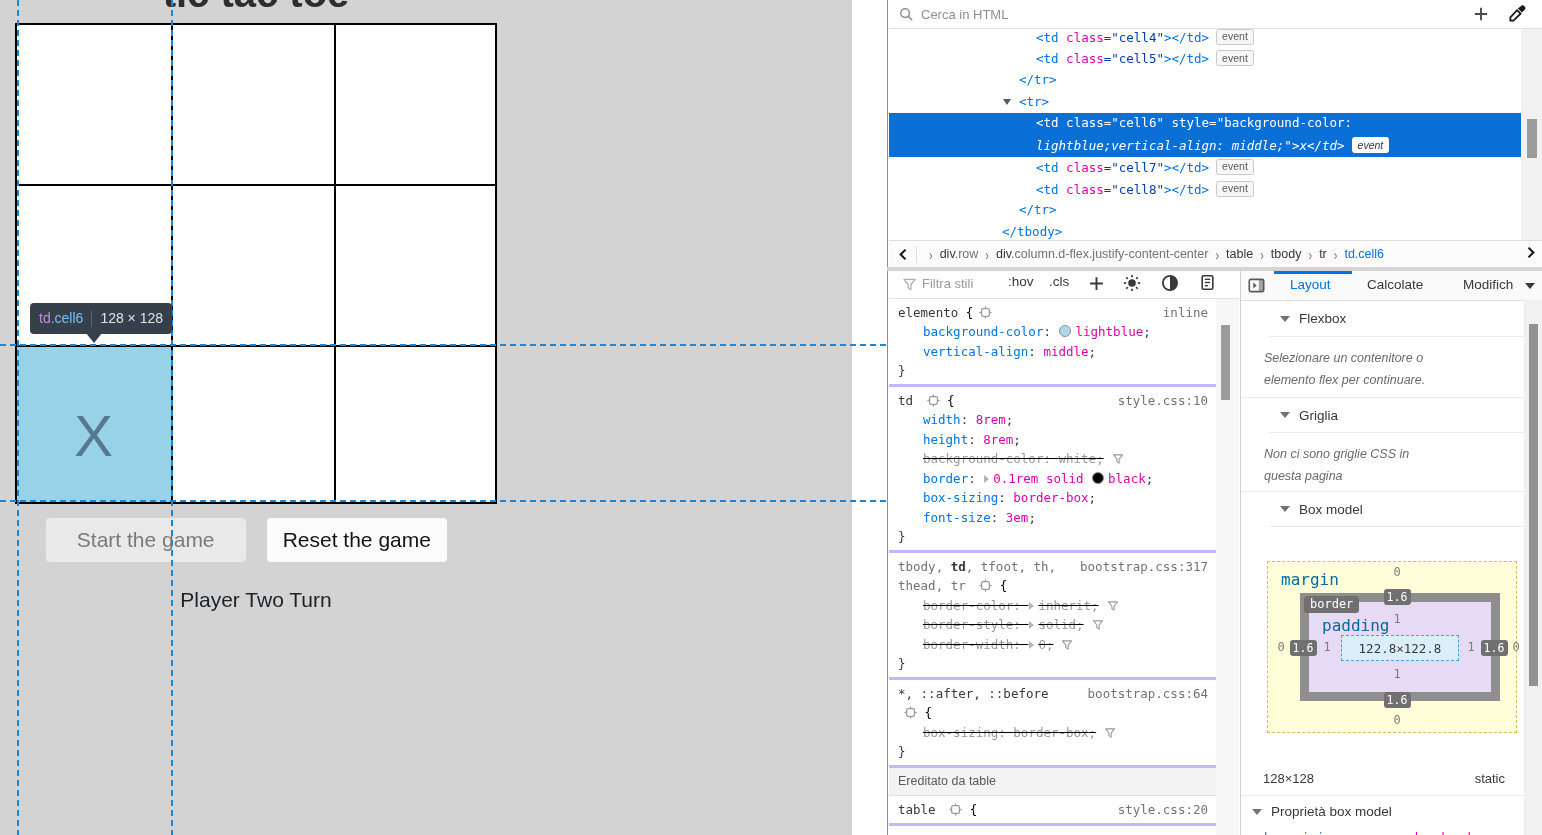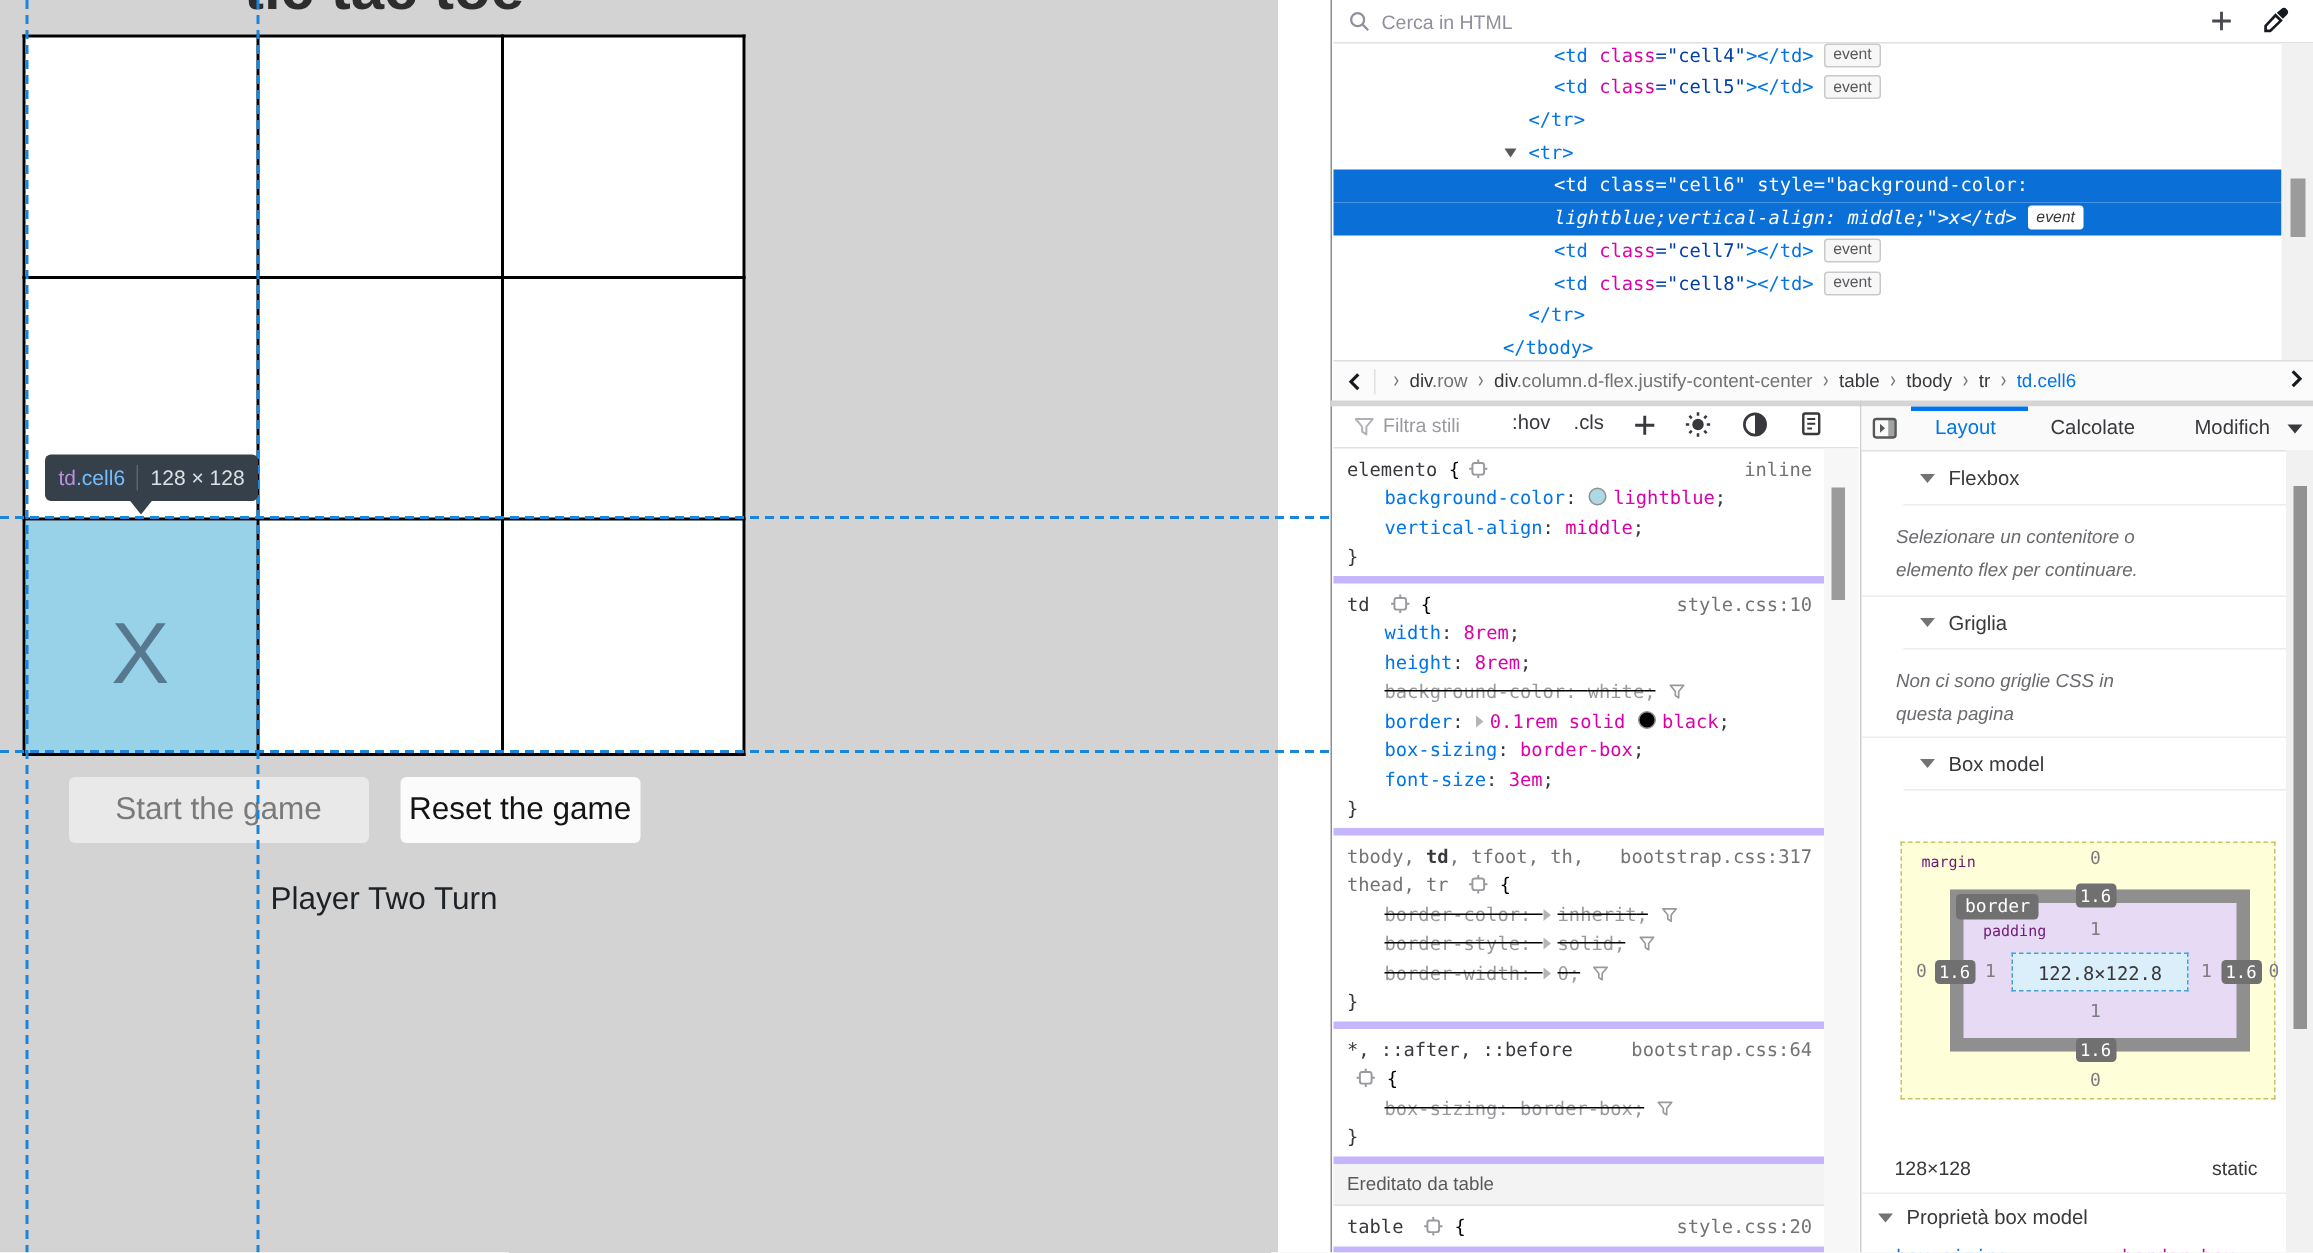--- a/index.html
+++ b/index.html
@@ -14,21 +14,21 @@
   #page-title{left:15px;top:-29px;width:482px;text-align:center;
     font-size:40px;font-weight:700;color:#2d2d2d;letter-spacing:0px;}
   #board-bg{left:14.5px;top:23px;width:482px;height:481px;background:#fff;}
   .gl{background:#000;}
   .cell{display:flex;align-items:center;justify-content:center;
     font-size:58px;color:#56798f;padding-top:22px;box-sizing:border-box;}
   .cell.hl{background:#98d2e9;}
   .btn{display:flex;align-items:center;justify-content:center;
     font-size:21px;border-radius:4px;}
   #btn-start{left:45.7px;top:517.8px;width:200px;height:44.5px;background:#e9e9e9;color:#7a7a7a;}
-  #btn-reset{left:266.8px;top:517.8px;width:160px;height:44.5px;background:#fbfbfb;color:#141414;}
+  #btn-reset{left:266.8px;top:517.8px;width:180px;height:44.5px;background:#fbfbfb;color:#141414;}
   #status-line{left:15px;top:588px;width:482px;text-align:center;font-size:21px;color:#1d2227;}
 
   
   .guide-v{top:0;width:2px;height:835px;
     background:repeating-linear-gradient(180deg,#1b85d8 0 6px,transparent 6px 10px);}
   .guide-h{left:0;width:887px;height:2px;
     background:repeating-linear-gradient(90deg,#1b85d8 0 6px,transparent 6px 10px);}
 
   
   #node-tooltip{left:30px;top:302.5px;height:31px;background:#36404a;border-radius:4px;
@@ -81,21 +81,21 @@
   #tab-active-line{left:1274px;top:270.5px;width:78px;height:3px;background:#0074e8;}
 
   
   #rules-toolbar{left:889px;top:270.5px;width:350px;height:28px;background:#fff;
     border-bottom:1px solid #e1e1e2;box-sizing:border-box;}
   #rules-filter-ph{left:922px;top:276px;font-size:13px;color:#9a9aa0;}
   .rtool{position:absolute;top:274px;font-size:13.5px;color:#38383d;}
   #rules-scroll{left:1216px;top:299px;width:23px;height:536px;background:#f7f7f7;}
   #rules-scroll-thumb{left:1221px;top:325px;width:9px;height:75px;background:#9b9b9b;}
   #rules{left:889px;top:298.5px;width:327px;font-size:12.5px;line-height:19.5px;}
-  .rule{border-bottom:5px solid #c4b5fd;padding:4px 0 3px;position:relative;}
+  .rule{border-bottom:3px solid #c4b5fd;padding:4px 0 3px;position:relative;}
   .rule-line{padding-left:9px;position:relative;white-space:pre;}
   .rule-link{position:absolute;right:8px;top:0;color:#737373;}
   .decl{padding-left:34px;white-space:pre;}
   .r-dark{color:#38383d;} .r-gray{color:#737373;} .r-darkb{color:#38383d;font-weight:700;}
   .r-prop{color:#0074e8;} .r-val{color:#dd00a9;} .r-plain{color:#38383d;}
   .struck{text-decoration:line-through;}
   .struck .r-prop,.struck .r-val,.struck .r-plain{color:#9a9a9e;}
   .swatch{display:inline-block;width:10px;height:10px;border-radius:50%;
     border:1px solid #8f8f94;vertical-align:-1px;margin:0 4px 0 1px;}
   .exp-arrow{display:inline-block;width:0;height:0;border-top:4px solid transparent;
@@ -118,21 +118,21 @@
   .sec-note{left:1264px;width:250px;font-size:12.5px;font-style:italic;color:#6b6b6f;line-height:22.4px;}
 
   
   #bm-margin{left:1267px;top:561px;width:250px;height:172px;background:#feffd9;
     border:1px dashed #c5c563;box-sizing:border-box;}
   #bm-border{left:1300px;top:593px;width:200px;height:108px;border:9px solid #8f8f8f;
     background:#e6daf4;box-sizing:border-box;}
   #bm-content{left:1341px;top:635px;width:118px;height:26px;background:#dbeffb;
     border:1px dashed #4a9fd8;box-sizing:border-box;display:flex;align-items:center;
     justify-content:center;font-size:12.5px;color:#38383d;}
-  .bm-label{font-size:10px;color:#701a75;text-align:center;}
+  .bm-label{font-size:16px;color:#0369a1;text-align:center;}
   .bm-val{font-size:12px;color:#7c7c7c;width:30px;margin-left:-15px;text-align:center;}
   .bm-badge{background:#707070;color:#fff;font-size:11.5px;border-radius:3px;
     width:27px;height:16.5px;margin-left:-13.5px;margin-top:-8.25px;
     display:flex;align-items:center;justify-content:center;}
   #bm-border-badge{left:1304px;top:596px;background:#707070;color:#fff;font-size:12px;
     border-radius:3px;padding:1px 6px 2px;}
   #bm-size-row{left:1263px;top:771px;width:242px;font-size:13px;color:#38383d;}
   #bm-props-header{left:1241px;top:795px;width:283px;height:32px;border-top:1px solid #ececee;
     display:flex;align-items:center;padding-left:11px;font-size:13.5px;color:#38383d;box-sizing:border-box;}
   #bm-partial-prop{left:1264px;top:830px;width:226px;font-size:12.5px;}

